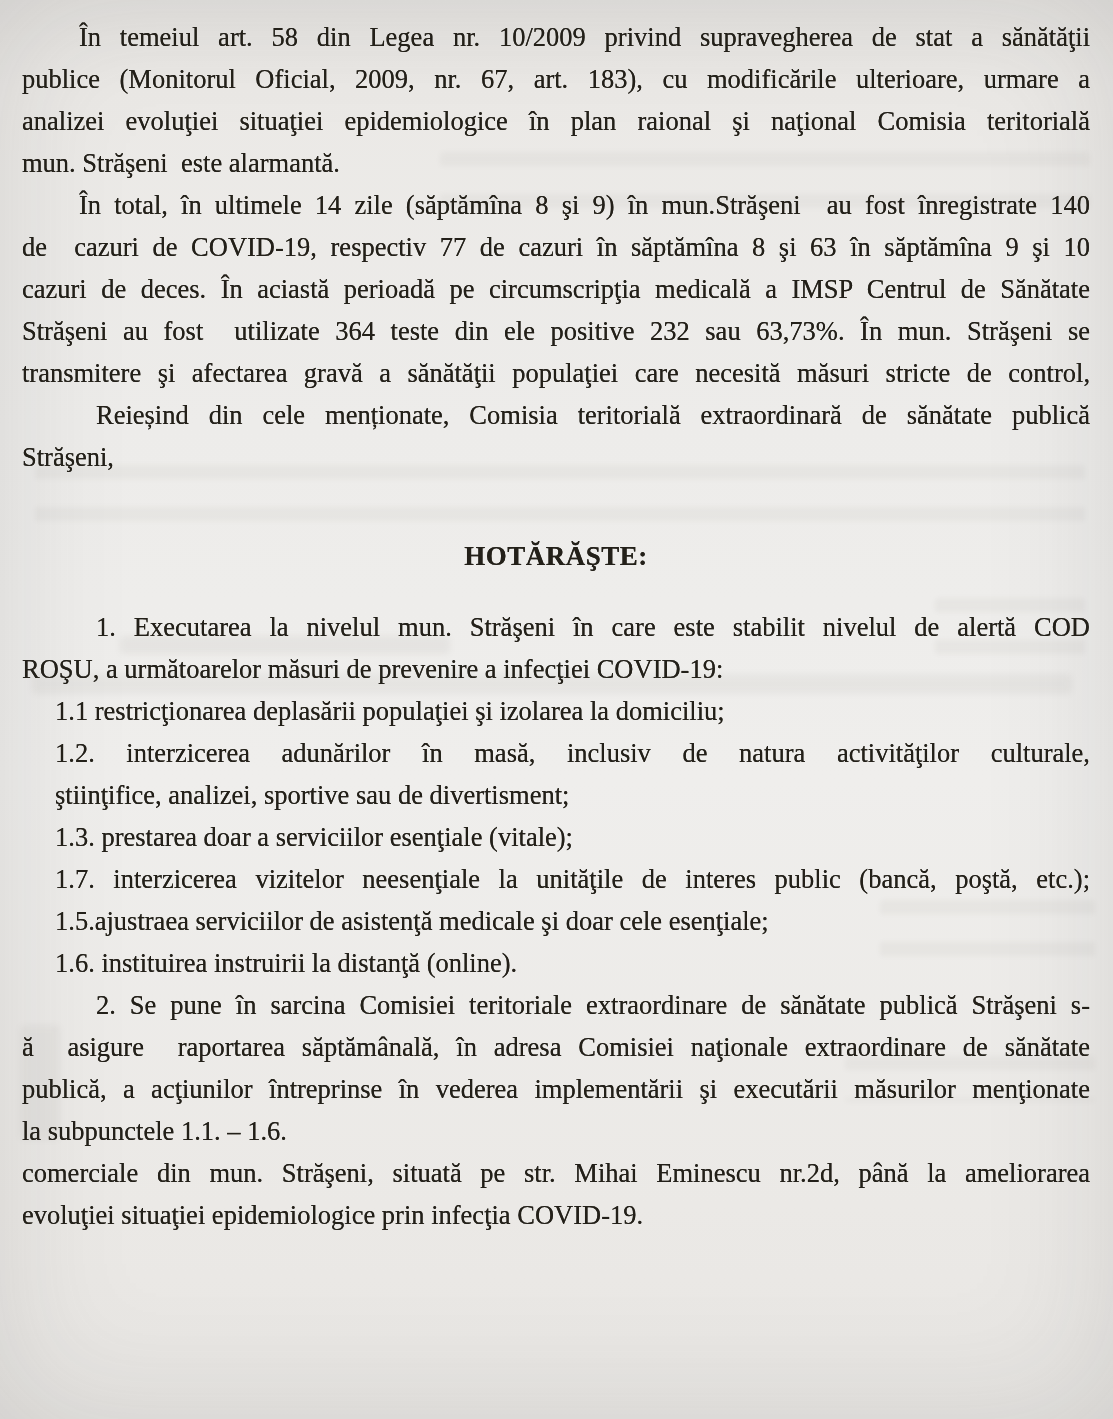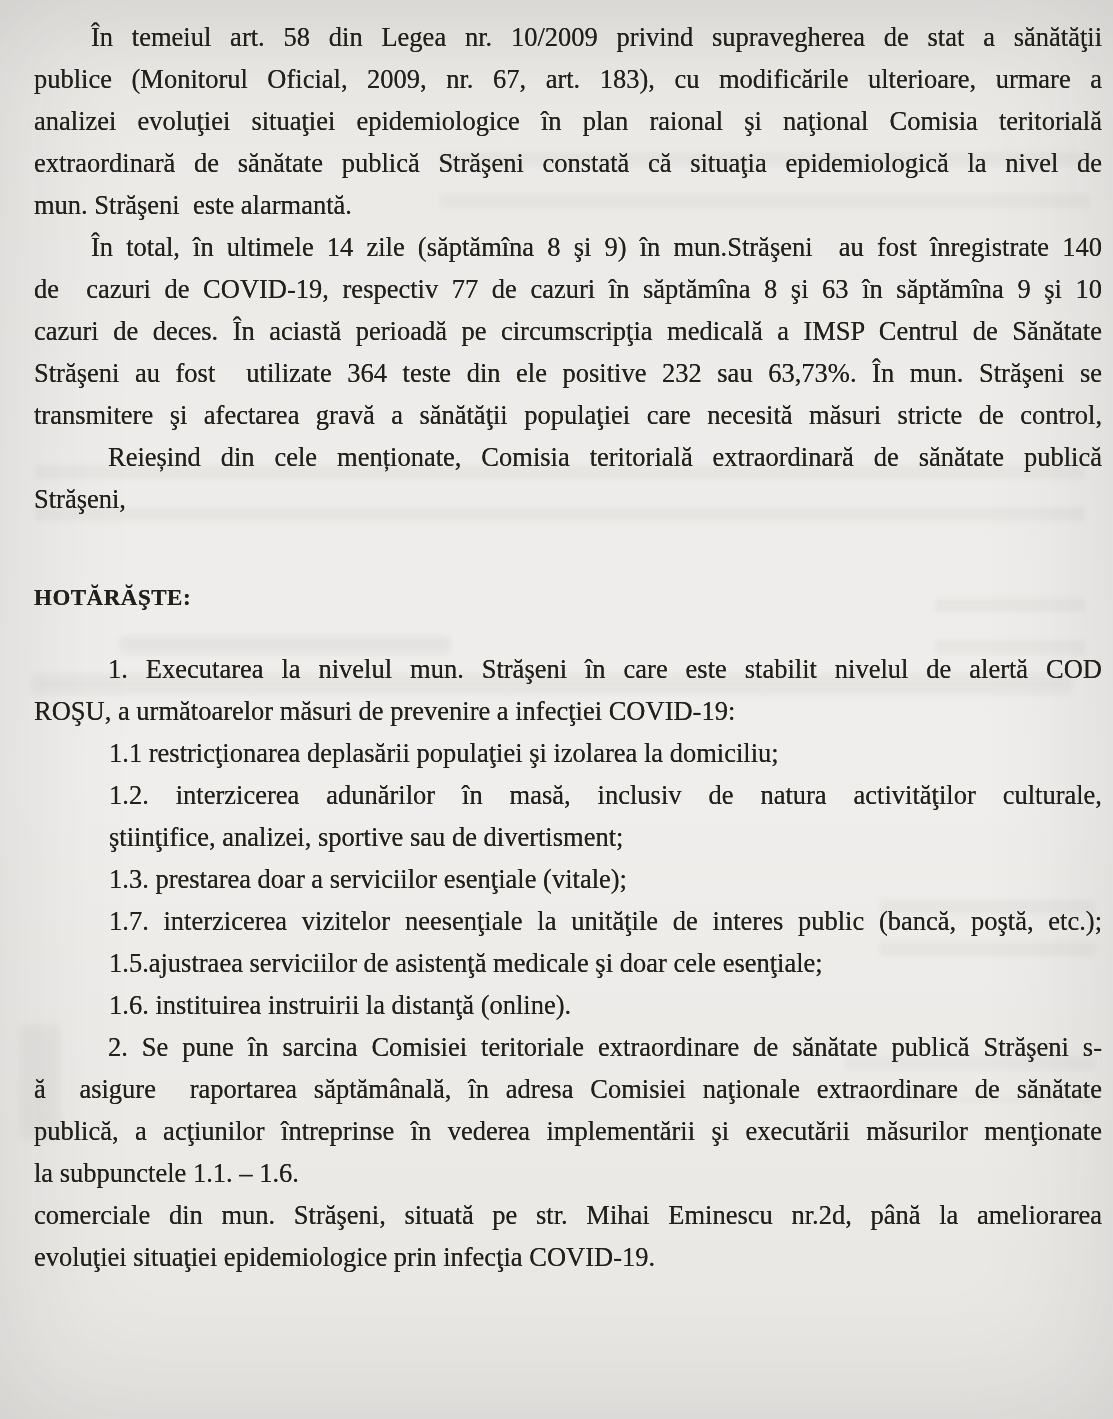--- a/index.html
+++ b/index.html
@@ -18,48 +18,48 @@
   }
   .page::after {
     content: "";
     position: absolute;
     inset: 0;
     pointer-events: none;
     box-shadow: inset 0 0 130px rgba(90, 88, 84, 0.16);
   }
   .body-text {
     position: absolute;
-    left: 34px;
+    left: 22px;
     top: 16px;
     width: 1068px;
     z-index: 2;
     font-size: 26.5px;
     line-height: 42px;
     text-shadow: 0 0 0.6px rgba(35, 32, 25, 0.85);
   }
   .ln {
     height: 42px;
     overflow: hidden;
     white-space: pre-wrap;
   }
   .j {
     text-align: justify;
     text-align-last: justify;
   }
   .l { text-align: left; }
   .ind  { text-indent: 57px; }
   .ind2 { text-indent: 74px; }
-  .sub .ln { margin-left: 75px; }
+  .sub .ln { margin-left: 33px; }
   .heading {
     margin: 56px 0 28px 0;
     height: 44px;
     line-height: 44px;
-    text-align: left;
+    text-align: center;
     font-weight: bold;
-    font-size: 23px;
+    font-size: 27px;
     letter-spacing: 0.5px;
   }
   
   .ghost {
     position: absolute;
     z-index: 1;
     filter: blur(2.5px);
     border-radius: 4px;
     background: repeating-linear-gradient(180deg,
       rgba(110, 106, 98, 0.55) 0 14px,
@@ -88,21 +88,20 @@
   <div class="ghost g4"></div>
   <div class="ghost solid g5"></div>
   <div class="ghost g6"></div>
 
   <div class="body-text">
 
     <div class="para">
       <div class="ln j ind">În temeiul art. 58 din Legea nr. 10/2009 privind supravegherea de stat a sănătăţii</div>
       <div class="ln j">publice (Monitorul Oficial, 2009, nr. 67, art. 183), cu modificările ulterioare, urmare a</div>
       <div class="ln j">analizei evoluţiei situaţiei epidemiologice în plan raional şi naţional Comisia teritorială</div>
-      <div class="ln j">extraordinară de sănătate publică Străşeni constată că situaţia epidemiologică la nivel de</div>
       <div class="ln l">mun. Străşeni  este alarmantă.</div>
     </div>
 
     <div class="para">
       <div class="ln j ind">În total, în ultimele 14 zile (săptămîna 8 şi 9) în mun.Străşeni  au fost înregistrate 140</div>
       <div class="ln j">de  cazuri de COVID-19, respectiv 77 de cazuri în săptămîna 8 şi 63 în săptămîna 9 şi 10</div>
       <div class="ln j">cazuri de deces. În aciastă perioadă pe circumscripţia medicală a IMSP Centrul de Sănătate</div>
       <div class="ln j">Străşeni au fost  utilizate 364 teste din ele positive 232 sau 63,73%. În mun. Străşeni se</div>
       <div class="ln j">transmitere şi afectarea gravă a sănătăţii populaţiei care necesită măsuri stricte de control,</div>
     </div>

